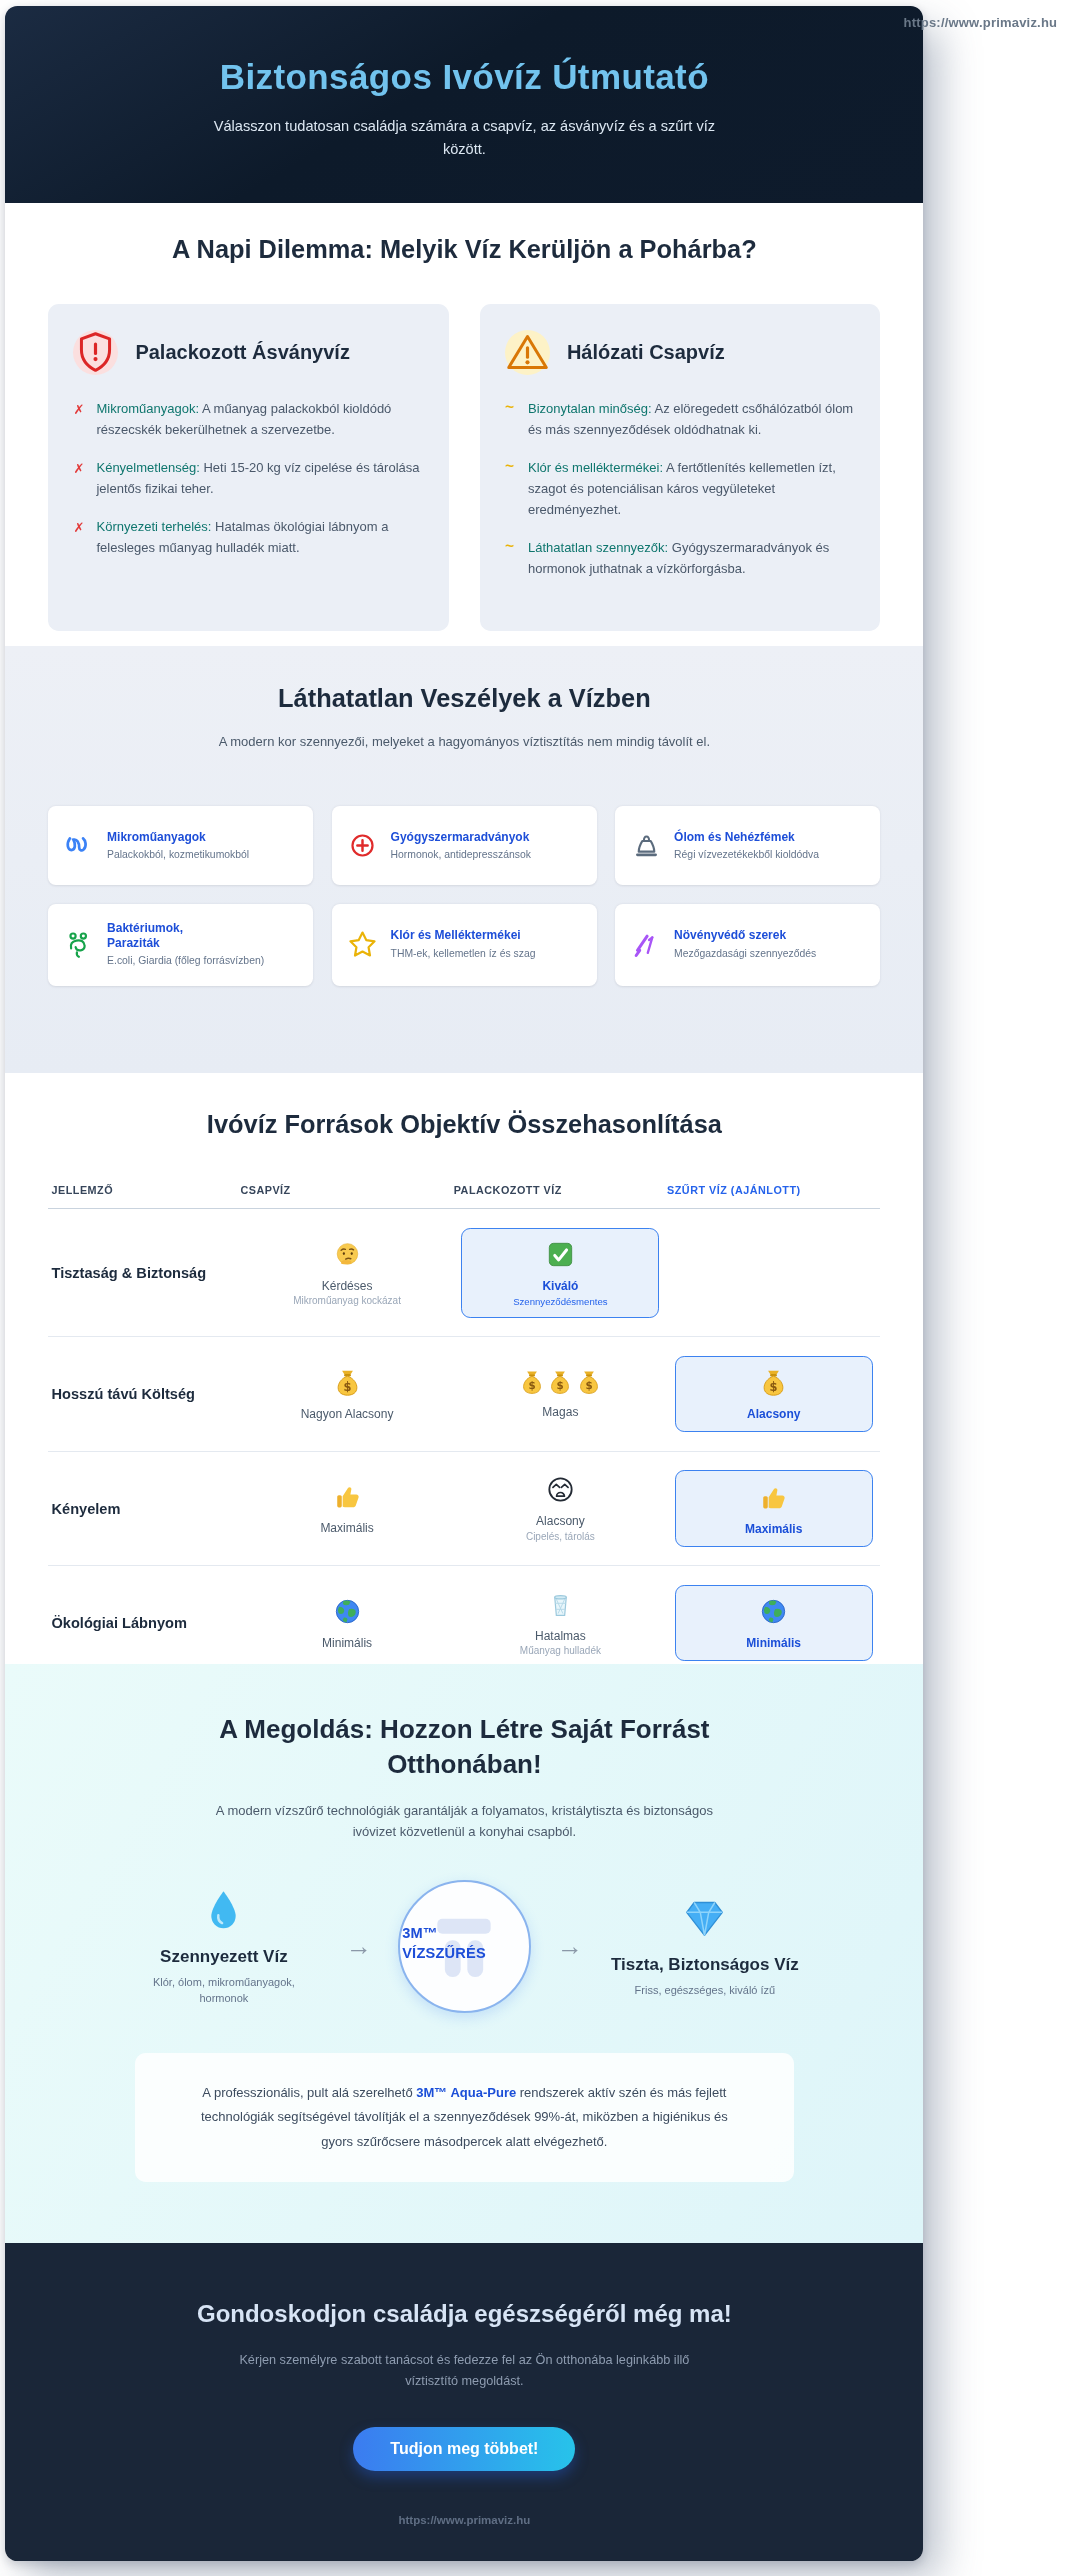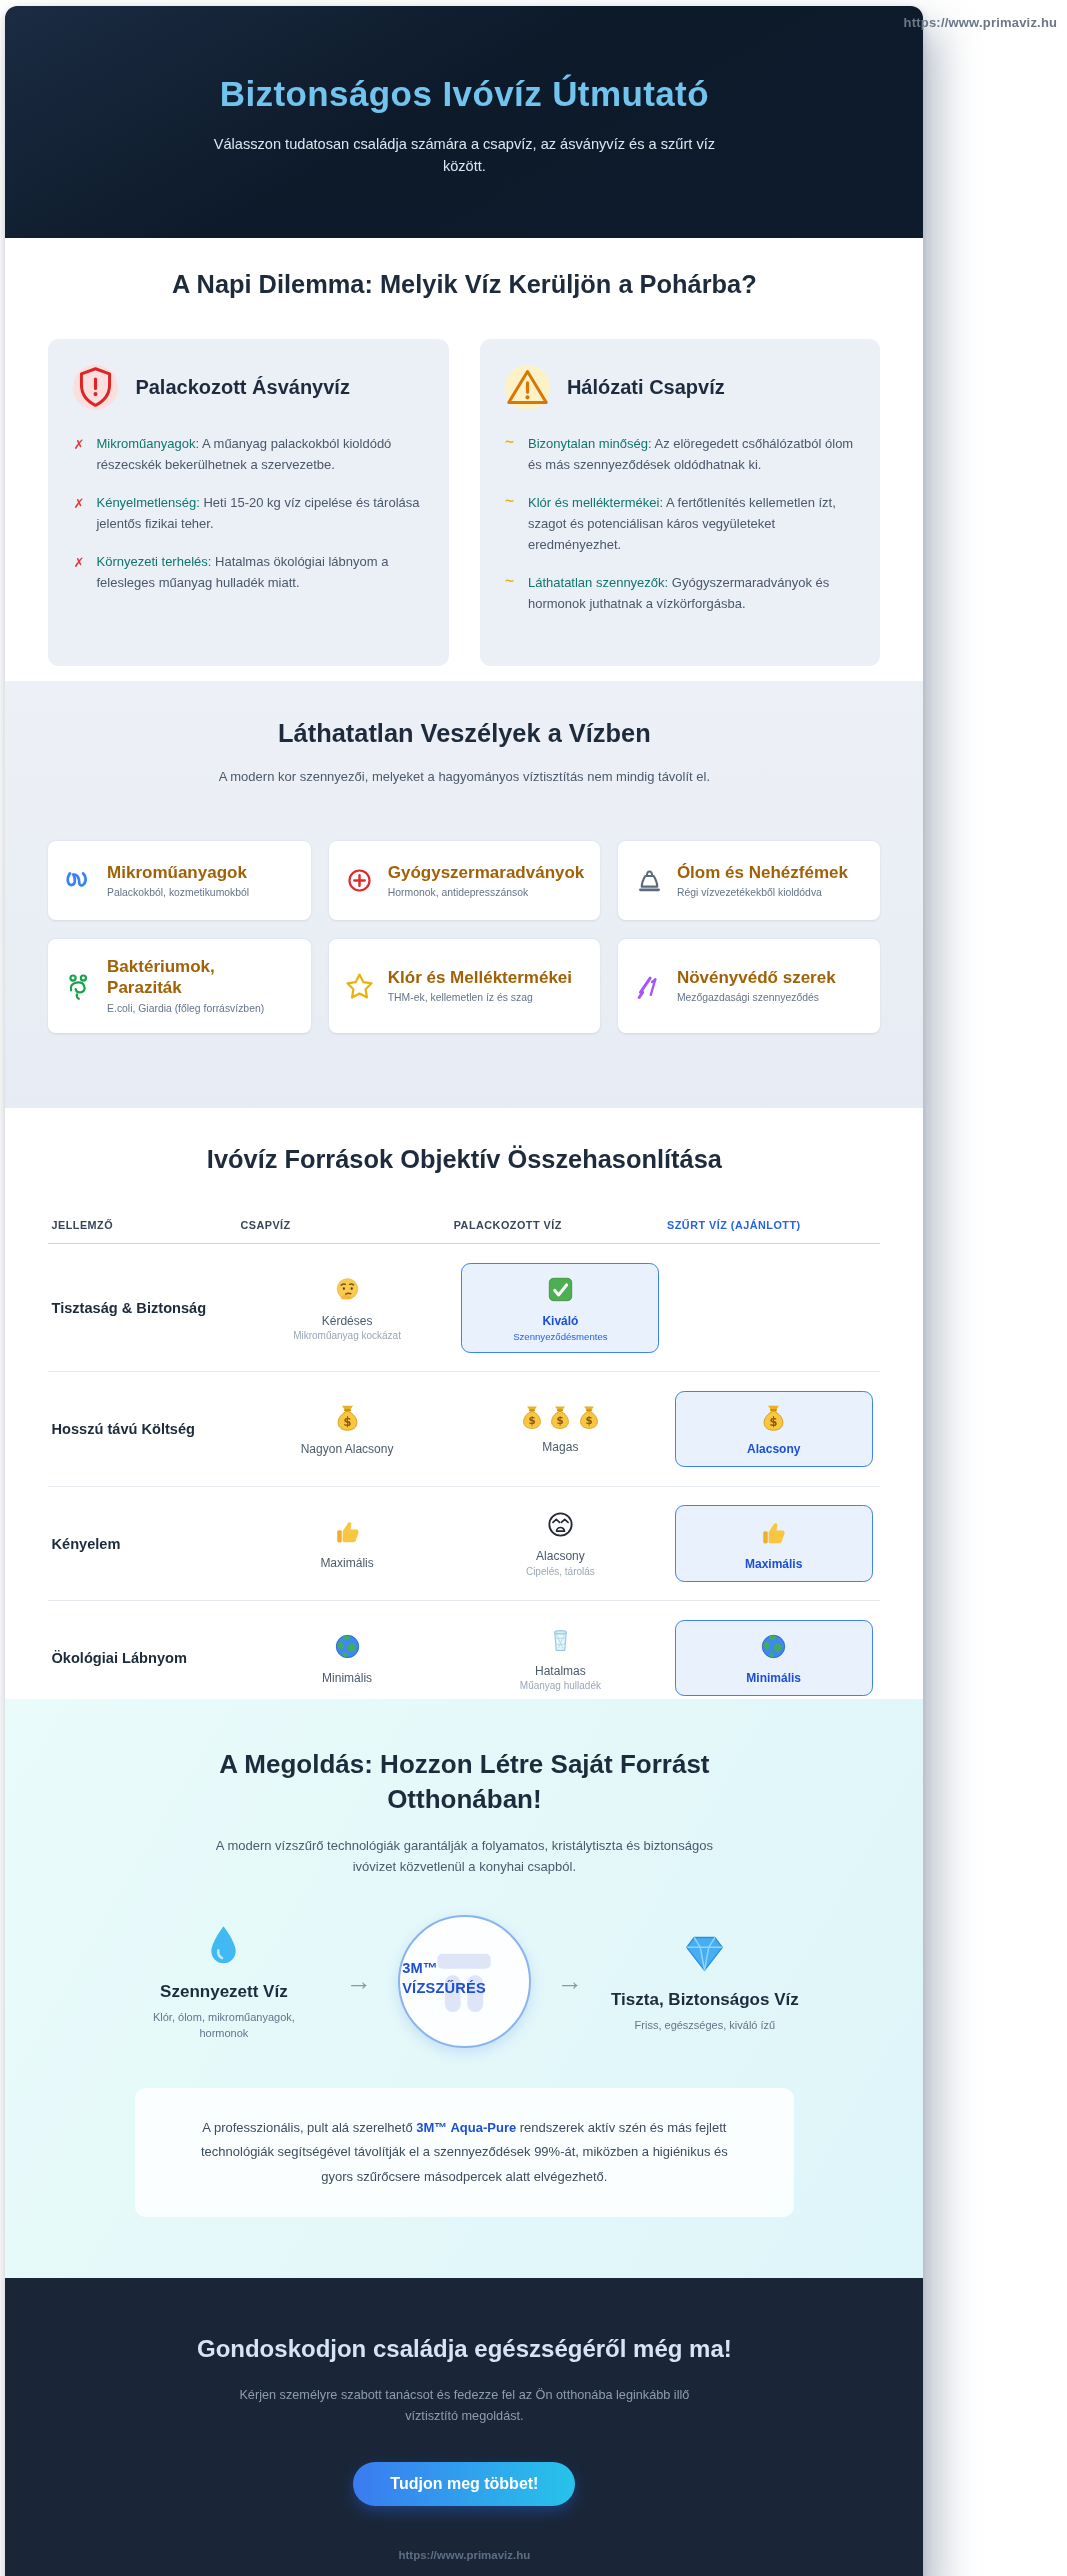--- a/index.html
+++ b/index.html
@@ -12,21 +12,21 @@
     position:absolute;left:5.4px;top:6.2px;width:918px;border-radius:12.3px;overflow:hidden;
     box-shadow:18.5px 20px 40px -3.1px rgba(100,116,139,.45),0 3.1px 9.2px rgba(15,23,42,.18);
     background:#fff;
   }
   .wm-top{
     position:absolute;top:14.6px;right:10.8px;z-index:5;
     font-size:13px;font-weight:bold;color:#6a7888;letter-spacing:0.2px;
   }
   
   .hero{
-    box-sizing:border-box;height:232px;
+    box-sizing:border-box;height:197px;
     background:linear-gradient(150deg,#1b2b42 0%,#0d1a2a 45%,#0e1b2c 100%);
     display:flex;flex-direction:column;justify-content:center;align-items:center;
     text-align:center;padding:0 62px;
   }
   .hero h1{margin:7.7px 0 18.5px;font-size:35px;font-weight:bold;color:#72c3ee;letter-spacing:0.4px;}
   .hero .sub{font-size:14.6px;line-height:1.55;color:#dce7f2;max-width:508px;}
   
   .sec-dilemma{box-sizing:border-box;height:443px;background:#fff;padding:32px 43px 0;}
   .sec-title{margin:0;text-align:center;font-size:25.4px;font-weight:bold;color:#1d2b3d;}
   .dl-grid{margin-top:40px;display:grid;grid-template-columns:1fr 1fr;gap:31px;}
@@ -43,21 +43,21 @@
   .bullet.red{color:#e23b3b;}
   .bullet.amber{color:#eab308;font-size:15.4px;line-height:1;}
   .lead{font-weight:normal;color:#0f766e;}
   
   .sec-dangers{box-sizing:border-box;height:427px;background:linear-gradient(180deg,#edf0f6,#e7ecf4);padding:38px 43px 0;}
   .sec-sub{margin:18.5px auto 0;max-width:493px;text-align:center;font-size:13px;line-height:1.6;color:#4b5a6b;}
   .dg-grid{margin-top:54px;display:grid;grid-template-columns:1fr 1fr 1fr;gap:18.5px;}
   .dcard{background:#fff;border-radius:7.7px;box-shadow:0 0.8px 2.3px rgba(15,23,42,.10);
     padding:17px 15.4px;display:flex;align-items:center;gap:12.3px;min-height:45px;}
   .dcard .ic{width:31px;height:31px;flex:0 0 auto;}
-  .dtitle{font-size:17px;font-weight:bold;color:#a16207;line-height:1.25;}
+  .dtitle{font-size:12px;font-weight:bold;color:#1d4ed8;line-height:1.25;}
   .dsub{font-size:10.4px;color:#64748b;margin-top:3.1px;line-height:1.4;max-width:173px;}
   .dcard.tall .dtitle{max-width:96px;}
   
   .sec-compare{box-sizing:border-box;height:591px;background:#fff;padding:37px 43px 0;}
   .tbl{margin-top:45px;}
   .thead,.trow{display:grid;grid-template-columns:192px 1fr 1fr 1fr;align-items:center;}
   .thead{padding-bottom:12.3px;border-bottom:1.5px solid #c9d3de;}
   .th{font-size:10.8px;font-weight:bold;letter-spacing:0.5px;color:#36455a;text-align:left;}
   .th.first{text-align:left;padding-left:3.1px;}
   .th.reco{color:#2563eb;}

